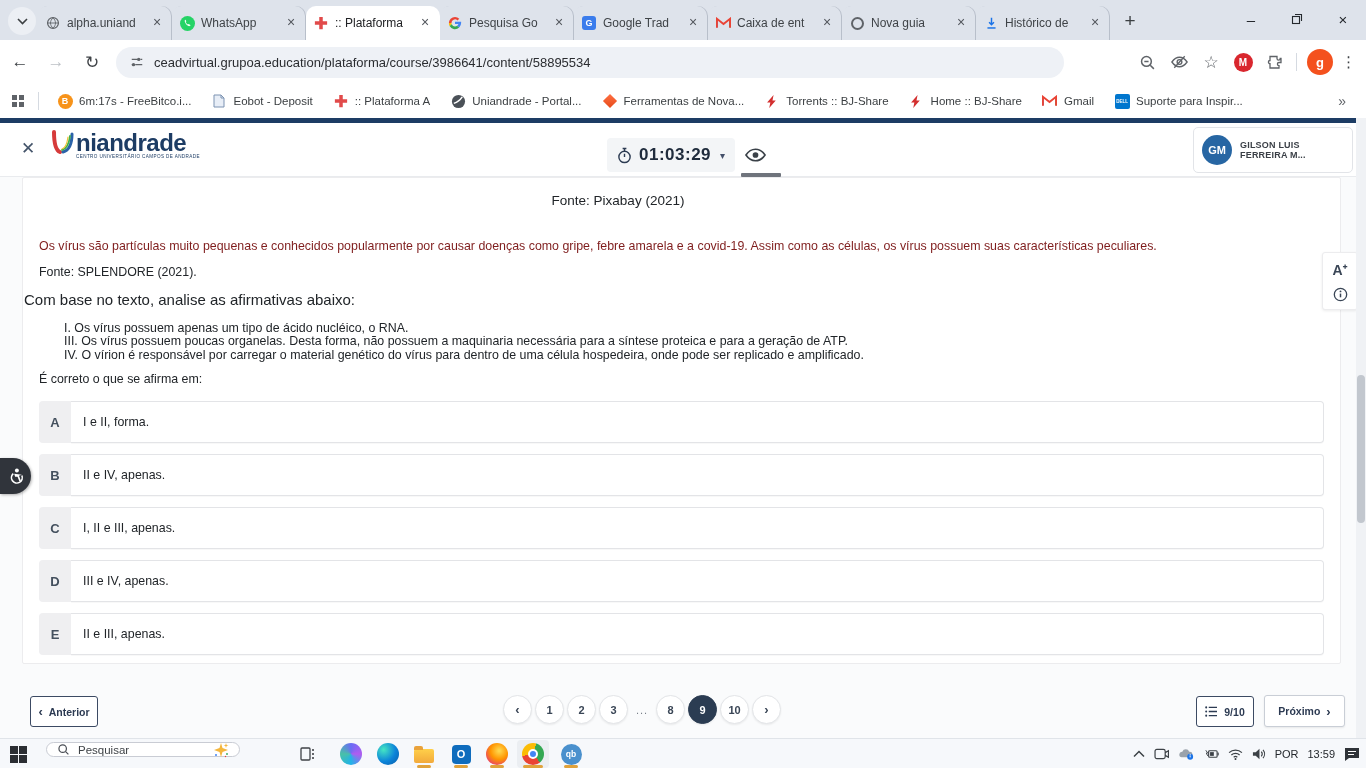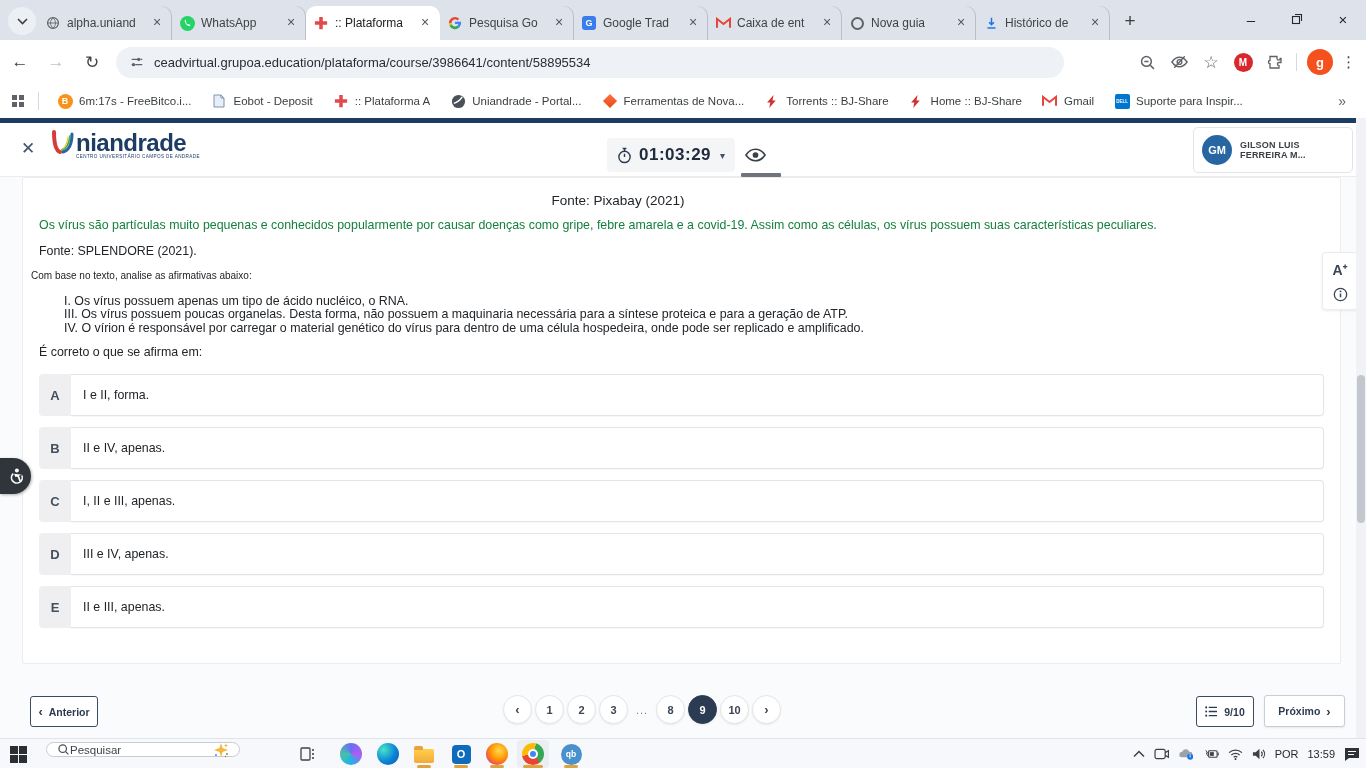--- a/index.html
+++ b/index.html
@@ -52,23 +52,23 @@
   .timer-pill{height:34px;background:#f3f5f7;border-radius:4px;display:flex;align-items:center;padding:0 10px;gap:7px}
   .timer-time{font-size:17px;font-weight:bold;color:#202c3d;letter-spacing:.5px}
   .timer-caret{font-size:10px;color:#44506a;margin-left:2px}
   .usercard{position:absolute;right:13px;top:4px;width:160px;height:46px;border:1px solid #e2e4e8;border-radius:5px;background:#fff;display:flex;align-items:center;gap:8px;padding:0 8px}
   .avatar{width:30px;height:30px;border-radius:50%;background:#2766a3;color:#fff;font-size:11px;font-weight:bold;display:flex;align-items:center;justify-content:center;flex:none}
   .username{font-size:9px;font-weight:bold;color:#3a3f46;letter-spacing:.2px}
 
   .card{position:absolute;left:22px;top:59px;width:1319px;height:487px;background:#fff;border:1px solid #ececee;border-radius:2px}
   .img-fragment{position:absolute;left:741px;top:55px;width:40px;height:4px;background:#6f747c;border-radius:1px}
   .q-caption{margin-top:15px;width:1190px;text-align:center;font-size:13.5px;color:#212529}
-  .q-par{margin:10px 16px 0;font-size:12.4px;color:#15803d}
+  .q-par{margin:31px 16px 0;font-size:12.4px;color:#7f1d1d}
   .q-ref{margin:12px 16px 0;font-size:12.4px;color:#212529}
-  .q-inst{margin:12px 8px 0;font-size:10px;color:#212529}
+  .q-inst{margin:12px 1px 0;font-size:15px;color:#212529}
   .q-statements{margin:14px 16px 2px 41px;font-size:12.4px;color:#212529;line-height:13.4px}
   .q-close{margin:10px 16px 0;font-size:12.4px;color:#212529}
   .opts{margin:15px 16px 0}
   .opt{display:flex;height:42px;margin-bottom:11px}
   .opt-letter{width:32px;background:#efeff1;border-radius:4px 0 0 4px;display:flex;align-items:center;justify-content:center;font-size:13px;font-weight:bold;color:#44505e;flex:none}
   .opt-body{flex:1;background:#fff;border:1px solid #e3e4e7;border-left:none;border-radius:0 4px 4px 0;display:flex;align-items:center;padding:0 12px;font-size:12.4px;color:#212529;box-shadow:0 1px 1px rgba(0,0,0,.03)}
 
   .a11y-btn{position:absolute;left:0;top:340px;width:31px;height:36px;background:#30343b;border-radius:0 18px 18px 0;display:flex;align-items:center;justify-content:center;box-shadow:1px 1px 3px rgba(0,0,0,.3)}
   .tools-card{position:absolute;left:1322px;top:134px;width:36px;height:58px;background:#fff;border:1px solid #ececee;box-shadow:0 1px 3px rgba(0,0,0,.08);border-radius:3px;display:flex;flex-direction:column;align-items:center;justify-content:space-evenly}
   .aplus{font-size:14px;font-weight:bold;color:#3a4656}
@@ -84,21 +84,21 @@
   .chev{font-size:13px;font-weight:bold}
   .pager{position:absolute;left:503px;top:577px;display:flex;align-items:center;gap:3px}
   .pg{width:29px;height:29px;border-radius:50%;background:#fff;border:1px solid #e3e5e8;box-shadow:0 1px 2px rgba(0,0,0,.07);display:flex;align-items:center;justify-content:center;font-size:11px;color:#3a4656;font-weight:bold}
   .pg.active{background:#2b3c52;border-color:#2b3c52;color:#fff}
   .pg-dots{width:22px;text-align:center;color:#7a808a;font-size:11px;letter-spacing:1px}
 
   
   .taskbar{position:absolute;left:0;right:0;bottom:0;height:30px;background:#f6f8fb;border-top:1px solid #e0e4e9}
   .start{position:absolute;left:10px;top:7px;width:17px;height:17px;display:grid;grid-template-columns:8px 8px;grid-template-rows:8px 8px;gap:1px}
   .start span{background:#2b2e33}
-  .tsearch{position:absolute;left:46px;top:3px;width:194px;height:15px;background:#fff;border:1px solid #c9ccd4;border-radius:13px;display:flex;align-items:center;padding:0 10px;}
+  .tsearch{position:absolute;left:46px;top:3px;width:194px;height:15px;background:#fff;border:1px solid #c9ccd4;border-radius:13px;display:flex;align-items:center;padding:0 10px;gap:8px}
   .tsearch-text{font-size:11.5px;color:#3f4347}
   .sparkle{margin-left:auto;position:relative}
   .taskview{position:absolute;left:300px;top:7px}
   .tk-ic{position:absolute;top:3px;width:24px;height:24px;display:flex;align-items:center;justify-content:center}
   .tk-circle{width:22px;height:22px;border-radius:50%}
   .plate{position:absolute;left:517px;top:1px;width:32px;height:28px;background:#ebeef2;border-radius:4px}
   .run-bar{position:absolute;bottom:0;height:3px;width:14px;background:#e0a23c;border-radius:2px}
   .folder{width:20px;height:14px;background:linear-gradient(#ffd04a,#f2a93b);border-radius:2px;position:relative;margin-top:3px}
   .folder::before{content:"";position:absolute;top:-3px;left:0;width:9px;height:4px;background:#e9a23b;border-radius:2px 2px 0 0}
   .outlook-sq{width:19px;height:19px;background:#0f6cbd;border-radius:4px;color:#fff;font-size:11px;font-weight:bold;display:flex;align-items:center;justify-content:center}

